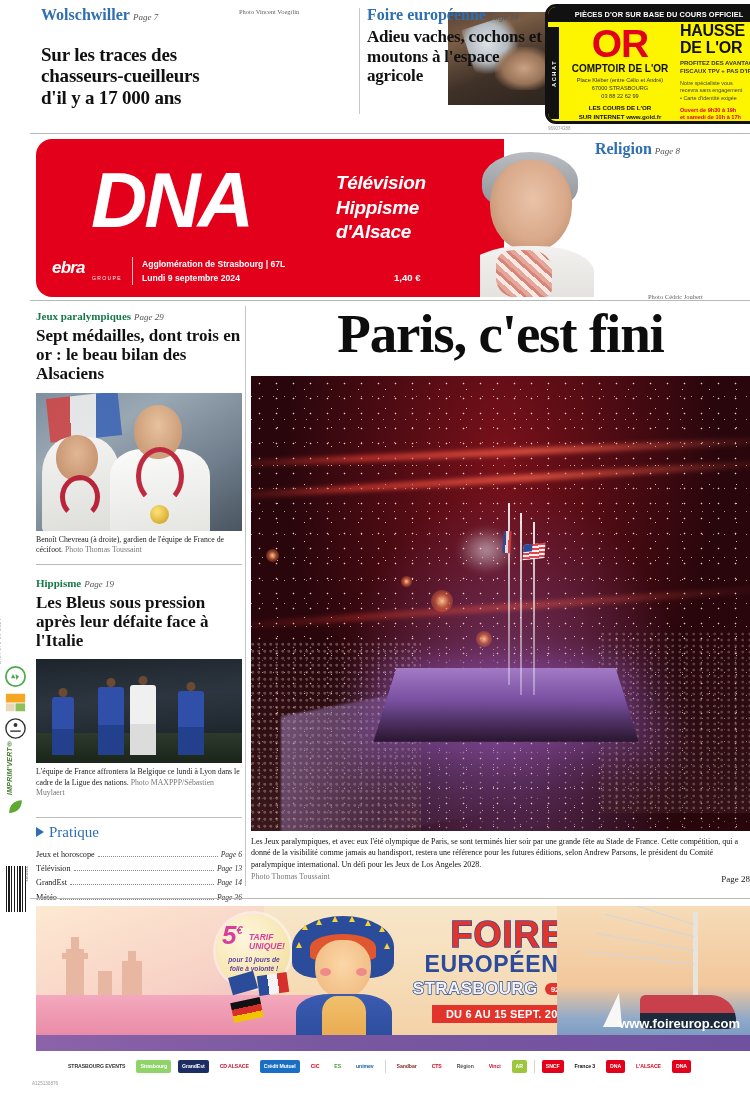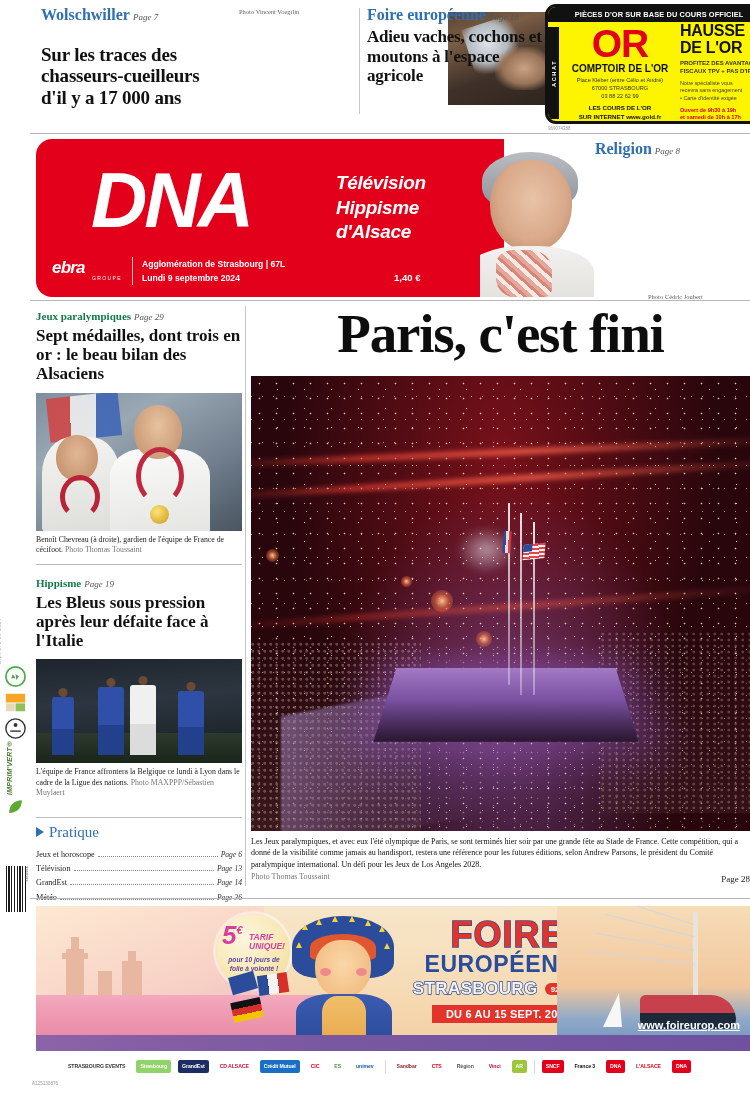--- a/index.html
+++ b/index.html
@@ -514,21 +514,21 @@
     background:#e2342b; color:#fff; border-radius:9px; padding:1.5px 6px;
     font-family:"Liberation Sans", sans-serif; font-weight:bold; font-size:8px;
   }
   .foire-dates {
     margin: 6px auto 0; width: 152px; background:#e2342b; color:#fff;
     font-family:"Liberation Sans", sans-serif; font-weight:bold; font-size:11px;
     padding:3px 0; text-align:center; letter-spacing:.2px;
   }
   .foire-url {
     position:absolute; right:10px; bottom:20px;
-    font-family:"Liberation Sans", sans-serif; font-size:11px; color:#fff; font-weight:bold;text-decoration:underline;
+    font-family:"Liberation Sans", sans-serif; font-size:13px; color:#fff; font-weight:bold;
   }
   .ad-bridge {
     position:absolute; right:0; top:0; width:27%; height:100%;
     background: linear-gradient(180deg,#f6dcb8 0%, #f2c79c 55%, #8fa9c9 78%, #6e8fbb 100%);
   }
   .bridge-pylon {
     position:absolute; right:52px; top:6px; width:5px; height:104px; background:#e8e4dc;
   }
   .bridge-cable {
     position:absolute; background:#cfd6de; height:1px; transform-origin: right center;

